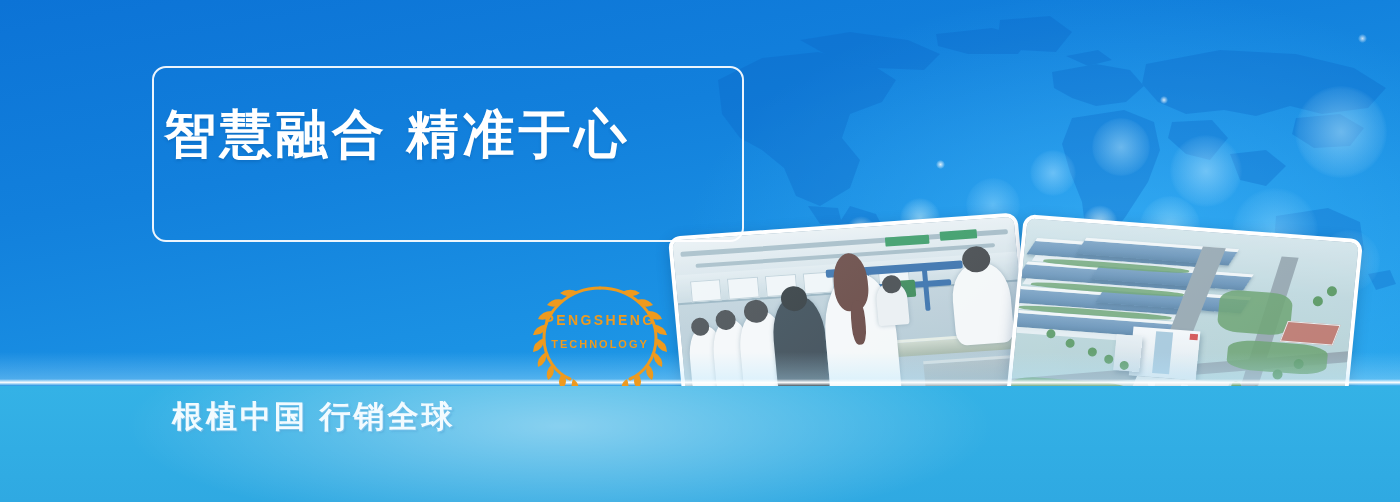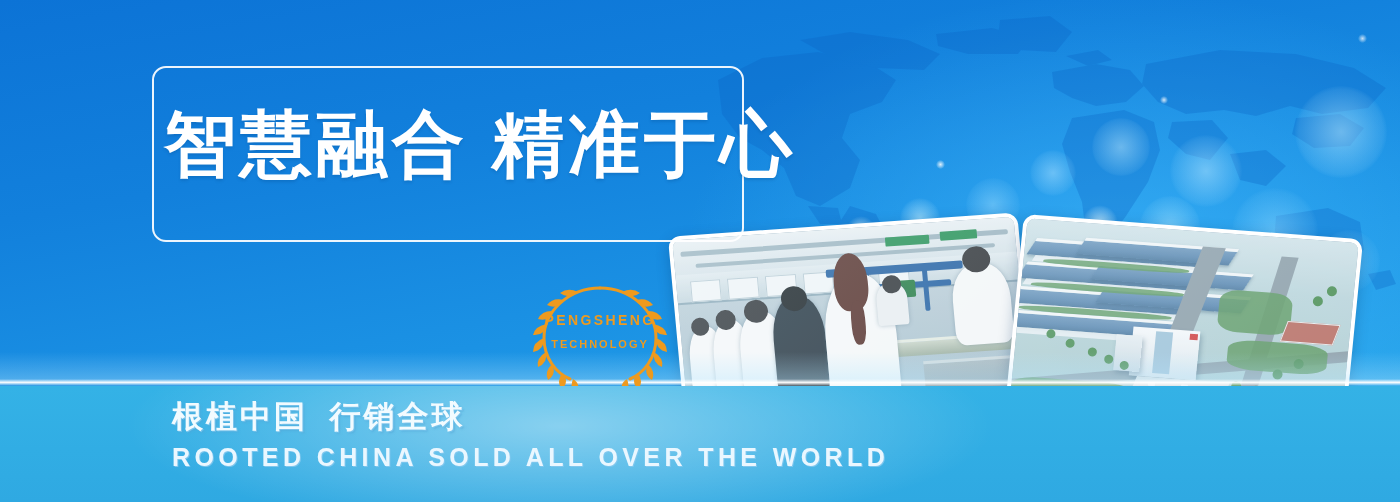--- a/index.html
+++ b/index.html
@@ -53,21 +53,21 @@
 
   
   .headline-box{
     position:absolute; left:152px; top:66px; width:592px; height:176px;
     border:2px solid rgba(255,255,255,.92);
     border-radius:14px;
   }
   .headline{
     position:absolute; left:164px; top:108px; width:580px;
     color:#ffffff;
-    font-size:72px; font-weight:bold;
+    font-size:52px; font-weight:bold;
     letter-spacing:4px; line-height:1;
     white-space:nowrap;
     text-shadow:0 2px 3px rgba(0,60,120,.20);
   }
 
   
   .badge{
     position:absolute; left:516px; top:280px; width:168px; height:106px;
   }
   .badge svg{ position:absolute; left:0; top:0; width:168px; height:106px; }
@@ -80,21 +80,20 @@
     color:#EE9A1E; font-size:11px; font-weight:bold; letter-spacing:2px;
   }
 
   
   .tagline-cn{
     position:absolute; left:172px; top:396px;
     font-size:31px; font-weight:bold; letter-spacing:3px;
     color:#F2FBFF;
     text-shadow:1px 1px 0 rgba(120,195,235,.95), 2px 2px 2px rgba(80,165,215,.55);
     white-space:nowrap;
-    font-family:Liberation Mono, monospace;
   }
   .tagline-en{
     position:absolute; left:172px; top:443px;
     font-size:25px; font-weight:bold; letter-spacing:4.4px;
     color:#EAF7FF;
     text-shadow:1px 1px 0 rgba(130,200,238,.9);
     white-space:nowrap;
   }
 
   
@@ -384,15 +383,14 @@
         <path d="M132 84 q8 8 4 16 q-9 -6 -4 -16 Z"></path>
         <path d="M122 93 q6 9 0 16 q-8 -8 0 -16 Z"></path>
         <path d="M111 99 q4 10 -3 15 q-6 -9 3 -15 Z"></path>
       </g>
     </svg>
     <div class="badge-t1">PENGSHENG</div>
     <div class="badge-t2">TECHNOLOGY</div>
   </div>
 
   <div class="tagline-cn">根植中国  行销全球</div>
-  <div class="tagline-en">ROOTED CHINA SOLD ALL OVER THE WORLD</div>
 
 </div>
 
 </body></html>

